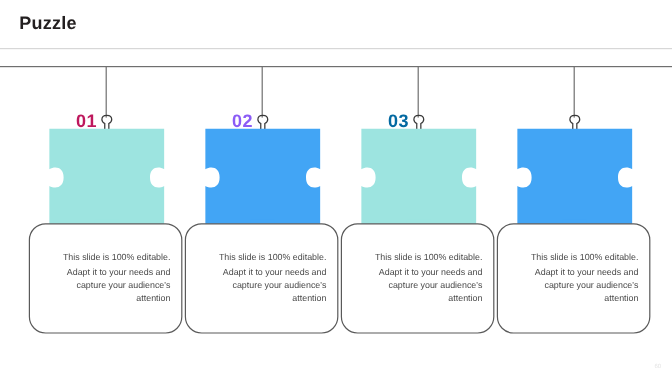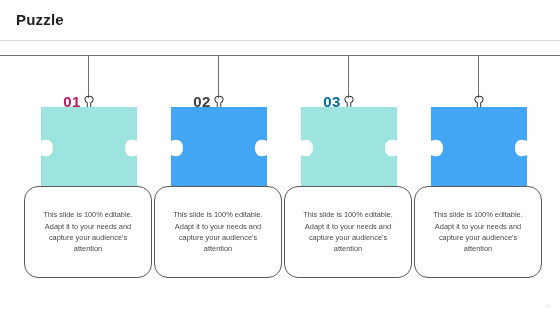--- a/index.html
+++ b/index.html
@@ -120,21 +120,21 @@
     box-sizing: border-box;
     display: flex;
     align-items: center;
     justify-content: center;
     padding: 6px 9px;
   }
   .description-text {
     font-size: 7.4px;
     line-height: 1.55;
     color: #4a4a4a;
-    text-align: center;
+    text-align: right;
   }
 
   
   .piece-tab {
     position: absolute;
     left: 17px;
     top: 128px;
     width: 96px;
     height: 24px;
     pointer-events: none;
@@ -195,21 +195,21 @@
   <span class="puzzle-piece">
     <svg width="96" height="92" viewBox="0 0 96 92">
       <path d="M0 0 H96 V34 C90 31 84 33 84 41 C84 49 90 51 96 48 V92 H0 V48 C6 51 12 49 12 41 C12 33 6 31 0 34 Z" fill="#42a5f5"></path>
     </svg>
   </span>
   <span class="piece-tab">
     <svg width="96" height="24" viewBox="0 0 96 24">
       <path d="M38 0 H58 V5 C58 13 66 13 66 18 C66 22 58 23.5 48 23.5 C38 23.5 30 22 30 18 C30 13 38 13 38 5 Z" fill="#42a5f5"></path>
     </svg>
   </span>
-  <div class="piece-number" style="color:#404040">02</div>
+  <div class="piece-number" style="color:#8b5cf6">02</div>
 
   <div class="description-card" style="border-color: rgb(90, 90, 90);">
     <div class="description-text" style="color: rgb(74, 74, 74);">This slide is 100% editable. Adapt it to your needs and capture your audience's attention</div>
   </div>
 </div>
 
 <div class="puzzle-column" id="col-2">
   <div class="hang-string" style="background: rgb(111, 111, 111);"></div>
   <span class="clip-icon">
     <svg width="22" height="26" viewBox="0 0 22 26">

